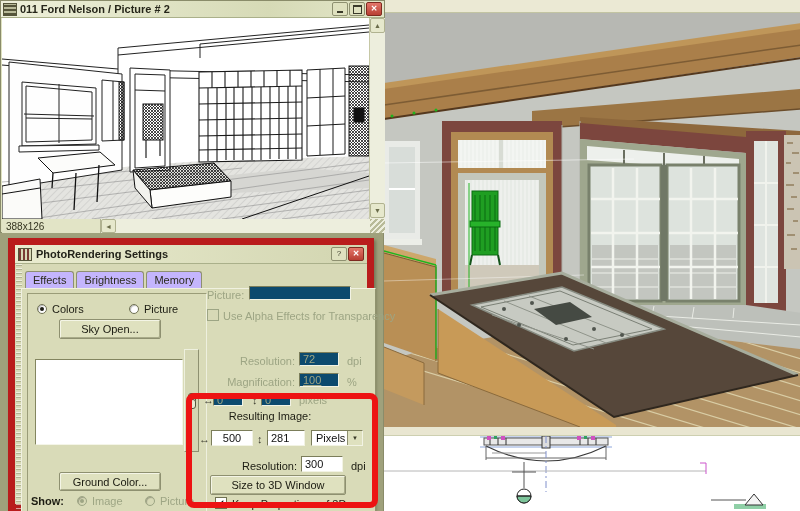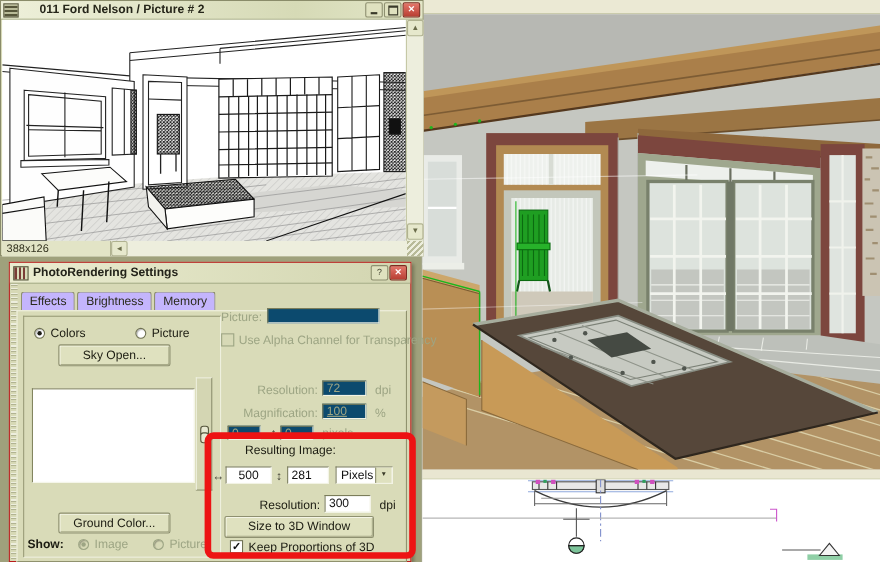--- a/index.html
+++ b/index.html
@@ -24,21 +24,21 @@
   .radio.dis.sel::after{background:#9da584}
   .chk{width:12px;height:12px;background:#fff;border:1px solid #6f7152;box-sizing:border-box;
        display:flex;align-items:center;justify-content:center;font-size:10px;font-weight:bold;color:#111}
   .chk.dis{background:#d7d9b6;border-color:#9da584}
   .arrowglyph{font-size:11px;color:#3c3c30;font-weight:bold}
 
   
   #picwin{left:0;top:0;width:385px;height:233px;background:#dfe2c0;border:1px solid #8a8c6a;box-sizing:border-box;z-index:10}
   .pw-title{height:16px;background:linear-gradient(90deg,#eef0da,#d6dab6 70%,#e3e6c8);
             display:flex;align-items:center;padding:0 2px;border-bottom:1px solid #aab08a}
-  .pw-title .t{font-weight:bold;font-size:11px;color:#26261a;margin-left:19px;flex:1;
+  .pw-title .t{font-weight:bold;font-size:11px;color:#26261a;margin-left:3px;flex:1;
                overflow:hidden;white-space:nowrap}
   .capbtn{width:14px;height:12px;margin-left:1px;border:1px solid #8e9070;border-radius:2px;
           background:#dfe1bf;display:flex;align-items:center;justify-content:center;
           font-size:8px;line-height:8px;color:#3a3a2a}
   .capbtn.close{background:linear-gradient(#e4766a,#b83f33);border-color:#7e2a20;color:#fff;font-weight:bold}
   .minbar{width:6px;height:2px;background:#3a3a2a;margin-top:5px}
   .maxbox{width:7px;height:6px;border:1px solid #3a3a2a;border-top-width:2px}
   #pw-content{left:1px;top:17px;width:367px;height:201px;background:#fff;overflow:hidden}
   #pw-vscroll{left:368px;top:17px;width:16px;height:201px;background:#edeedd;border-left:1px solid #c6c8a6;box-sizing:border-box}
   .scrbtn{width:15px;height:15px;background:#e6e8cc;border:1px solid #b0b290;border-radius:2px;
@@ -49,21 +49,21 @@
   .grip{width:15px;background:repeating-linear-gradient(135deg,#b8ba98 0 2px,transparent 2px 4px)}
 
   
   #win3d{left:383px;top:0;width:417px;height:511px;background:#ffffff;border-left:1px solid #8a8c6a;box-sizing:border-box;z-index:1}
   #w3d-topstrip{left:0;top:0;width:100%;height:13px;background:#ebe9d4;border-bottom:1px solid #c2c4a2;box-sizing:border-box}
   #w3d-view{left:0;top:13px;width:417px;height:414px}
   #w3d-midstrip{left:0;top:427px;width:100%;height:9px;background:#e9e6d1;border-bottom:1px solid #cdcfb0;box-sizing:border-box}
   #w3d-draw{left:0;top:436px;width:417px;height:75px;background:#fff}
 
   
-  #dlg{left:8px;top:238px;width:366px;height:273px;background:#d7d9b6;border:1px solid #b91c1c;
+  #dlg{left:8px;top:238px;width:366px;height:273px;background:#d7d9b6;border:7px solid #b91c1c;
        box-sizing:border-box;z-index:20;box-shadow:2px 2px 3px rgba(40,40,20,.35)}
   .dlg-title{height:18px;background:linear-gradient(90deg,#eaecd0,#d2d5b0);display:flex;align-items:center;
              padding:0 3px;border-bottom:1px solid #aab08a}
   .dlg-title .t{font-weight:bold;font-size:11px;color:#23231a;margin-left:4px;flex:1}
   .dlg-icon{width:12px;height:11px;background:repeating-linear-gradient(90deg,#7a3c36 0 2px,#d9dbb9 2px 4px);
             border:1px solid #55553a}
   .dlg-grip{left:1px;top:19px;width:6px;height:252px;
             background:repeating-linear-gradient(180deg,rgba(255,255,255,.55) 0 1px,rgba(80,82,52,.28) 1px 2px,transparent 2px 4px)}
   .tabs{left:10px;top:23px;height:20px;display:flex;align-items:flex-end}
   .tab{padding:2px 7px 2px;border:1px solid #8e9070;border-bottom:none;border-radius:3px 3px 0 0;
@@ -377,21 +377,21 @@
     <div class="btn abs" style="left:44px;top:227px;width:100px;height:17px">Ground Color...</div>
     <span class="lbl abs" style="left:16px;top:250px;font-weight:bold">Show:</span>
     <span class="radio dis sel abs" style="left:62px;top:251px"></span>
     <span class="lbl dis abs" style="left:77px;top:250px">Image</span>
     <span class="radio dis abs" style="left:130px;top:251px"></span>
     <span class="lbl dis abs" style="left:145px;top:250px">Picture</span>
 
     <span class="lbl dis abs" style="left:192px;top:44px">Picture:</span>
     <input class="field dis abs" style="left: 234px; top: 41px; width: 102px; height: 14px;" readonly="" value="">
     <span class="chk dis abs" style="left:192px;top:64px"></span>
-    <span class="lbl dis abs" style="left:208px;top:65px">Use Alpha Channel for Transparency</span>
+    <span class="lbl dis abs" style="left:208px;top:65px">Use Alpha Effects for Transparency</span>
     <span class="lbl dis abs" style="left:192px;top:110px;width:88px;text-align:right">Resolution:</span>
     <input class="field dis abs" style="left: 284px; top: 107px; width: 40px; height: 14px;" readonly="" value="72">
     <span class="lbl dis abs" style="left:332px;top:110px">dpi</span>
     <span class="lbl dis abs" style="left:180px;top:131px;width:100px;text-align:right">Magnification:</span>
     <input class="field dis abs" style="left: 284px; top: 128px; width: 40px; height: 14px; text-decoration: underline;" readonly="" value="100">
     <span class="lbl dis abs" style="left:332px;top:131px">%</span>
     <span class="arrowglyph abs" style="left:188px;top:149px">↔</span>
     <input class="field dis abs" style="left: 198px; top: 148px; width: 30px; height: 13px;" readonly="" value="0">
     <span class="arrowglyph abs" style="left:237px;top:149px">↕</span>
     <input class="field dis abs" style="left: 246px; top: 148px; width: 30px; height: 13px;" readonly="" value="0">

